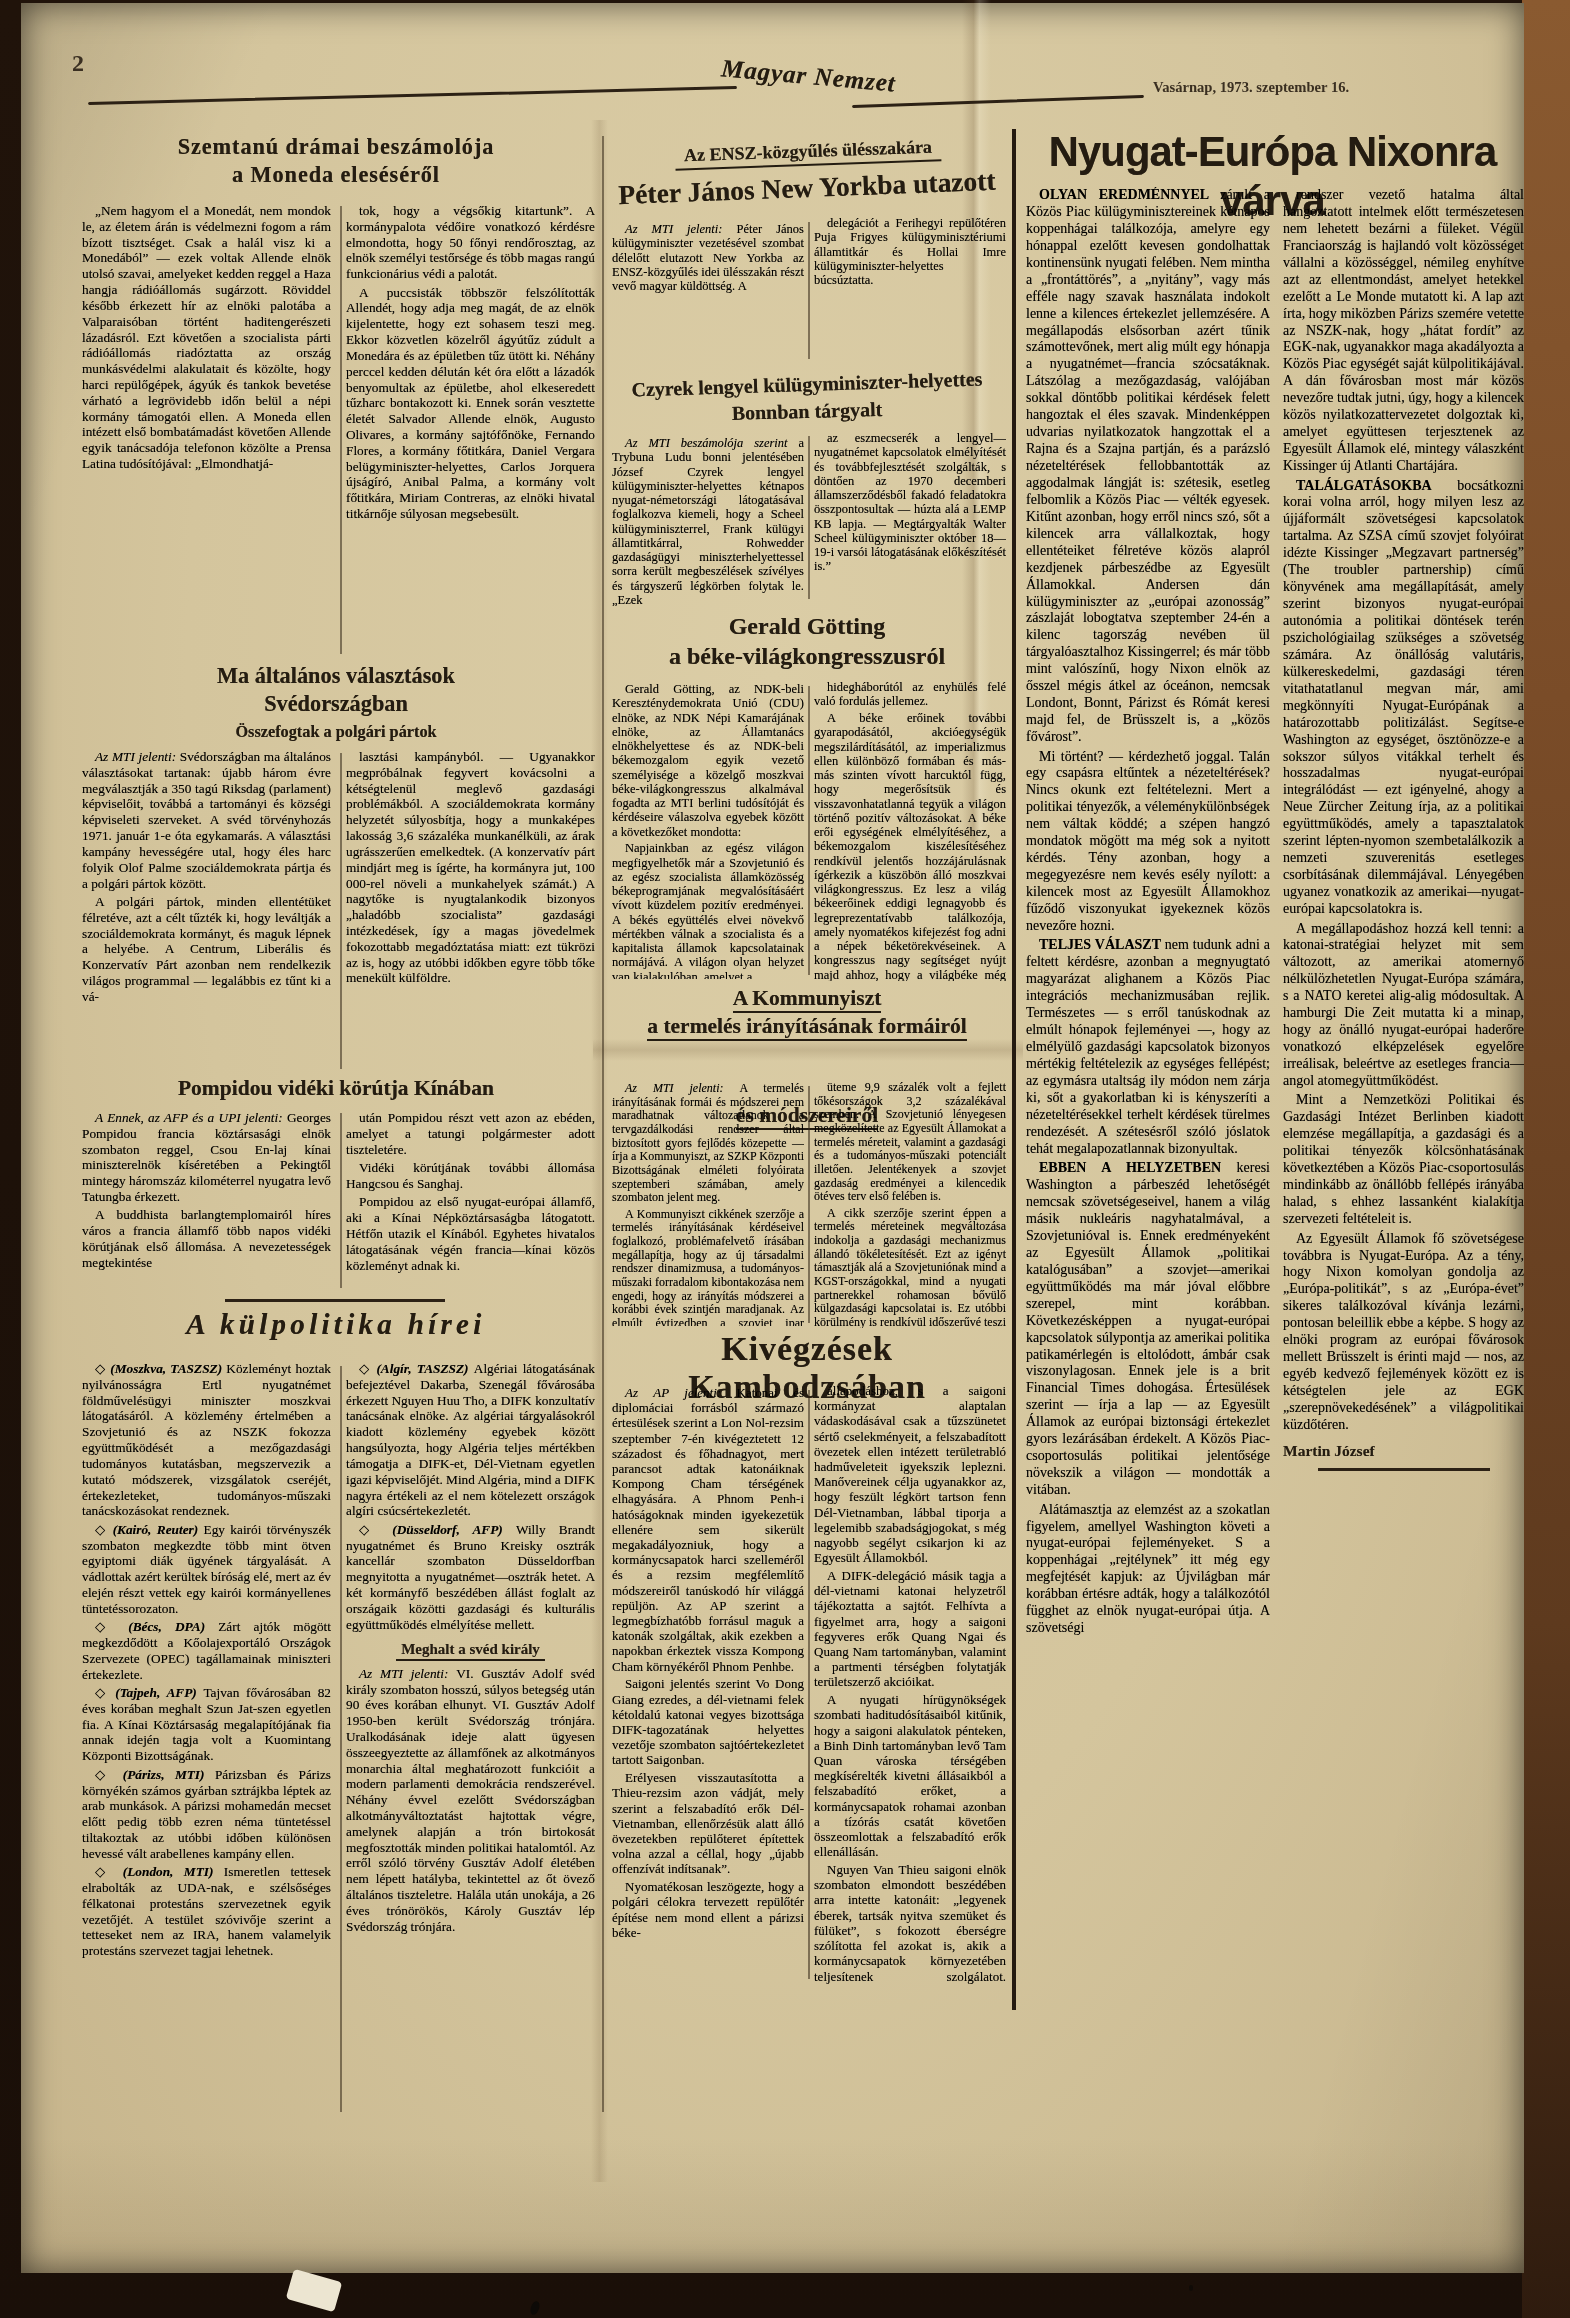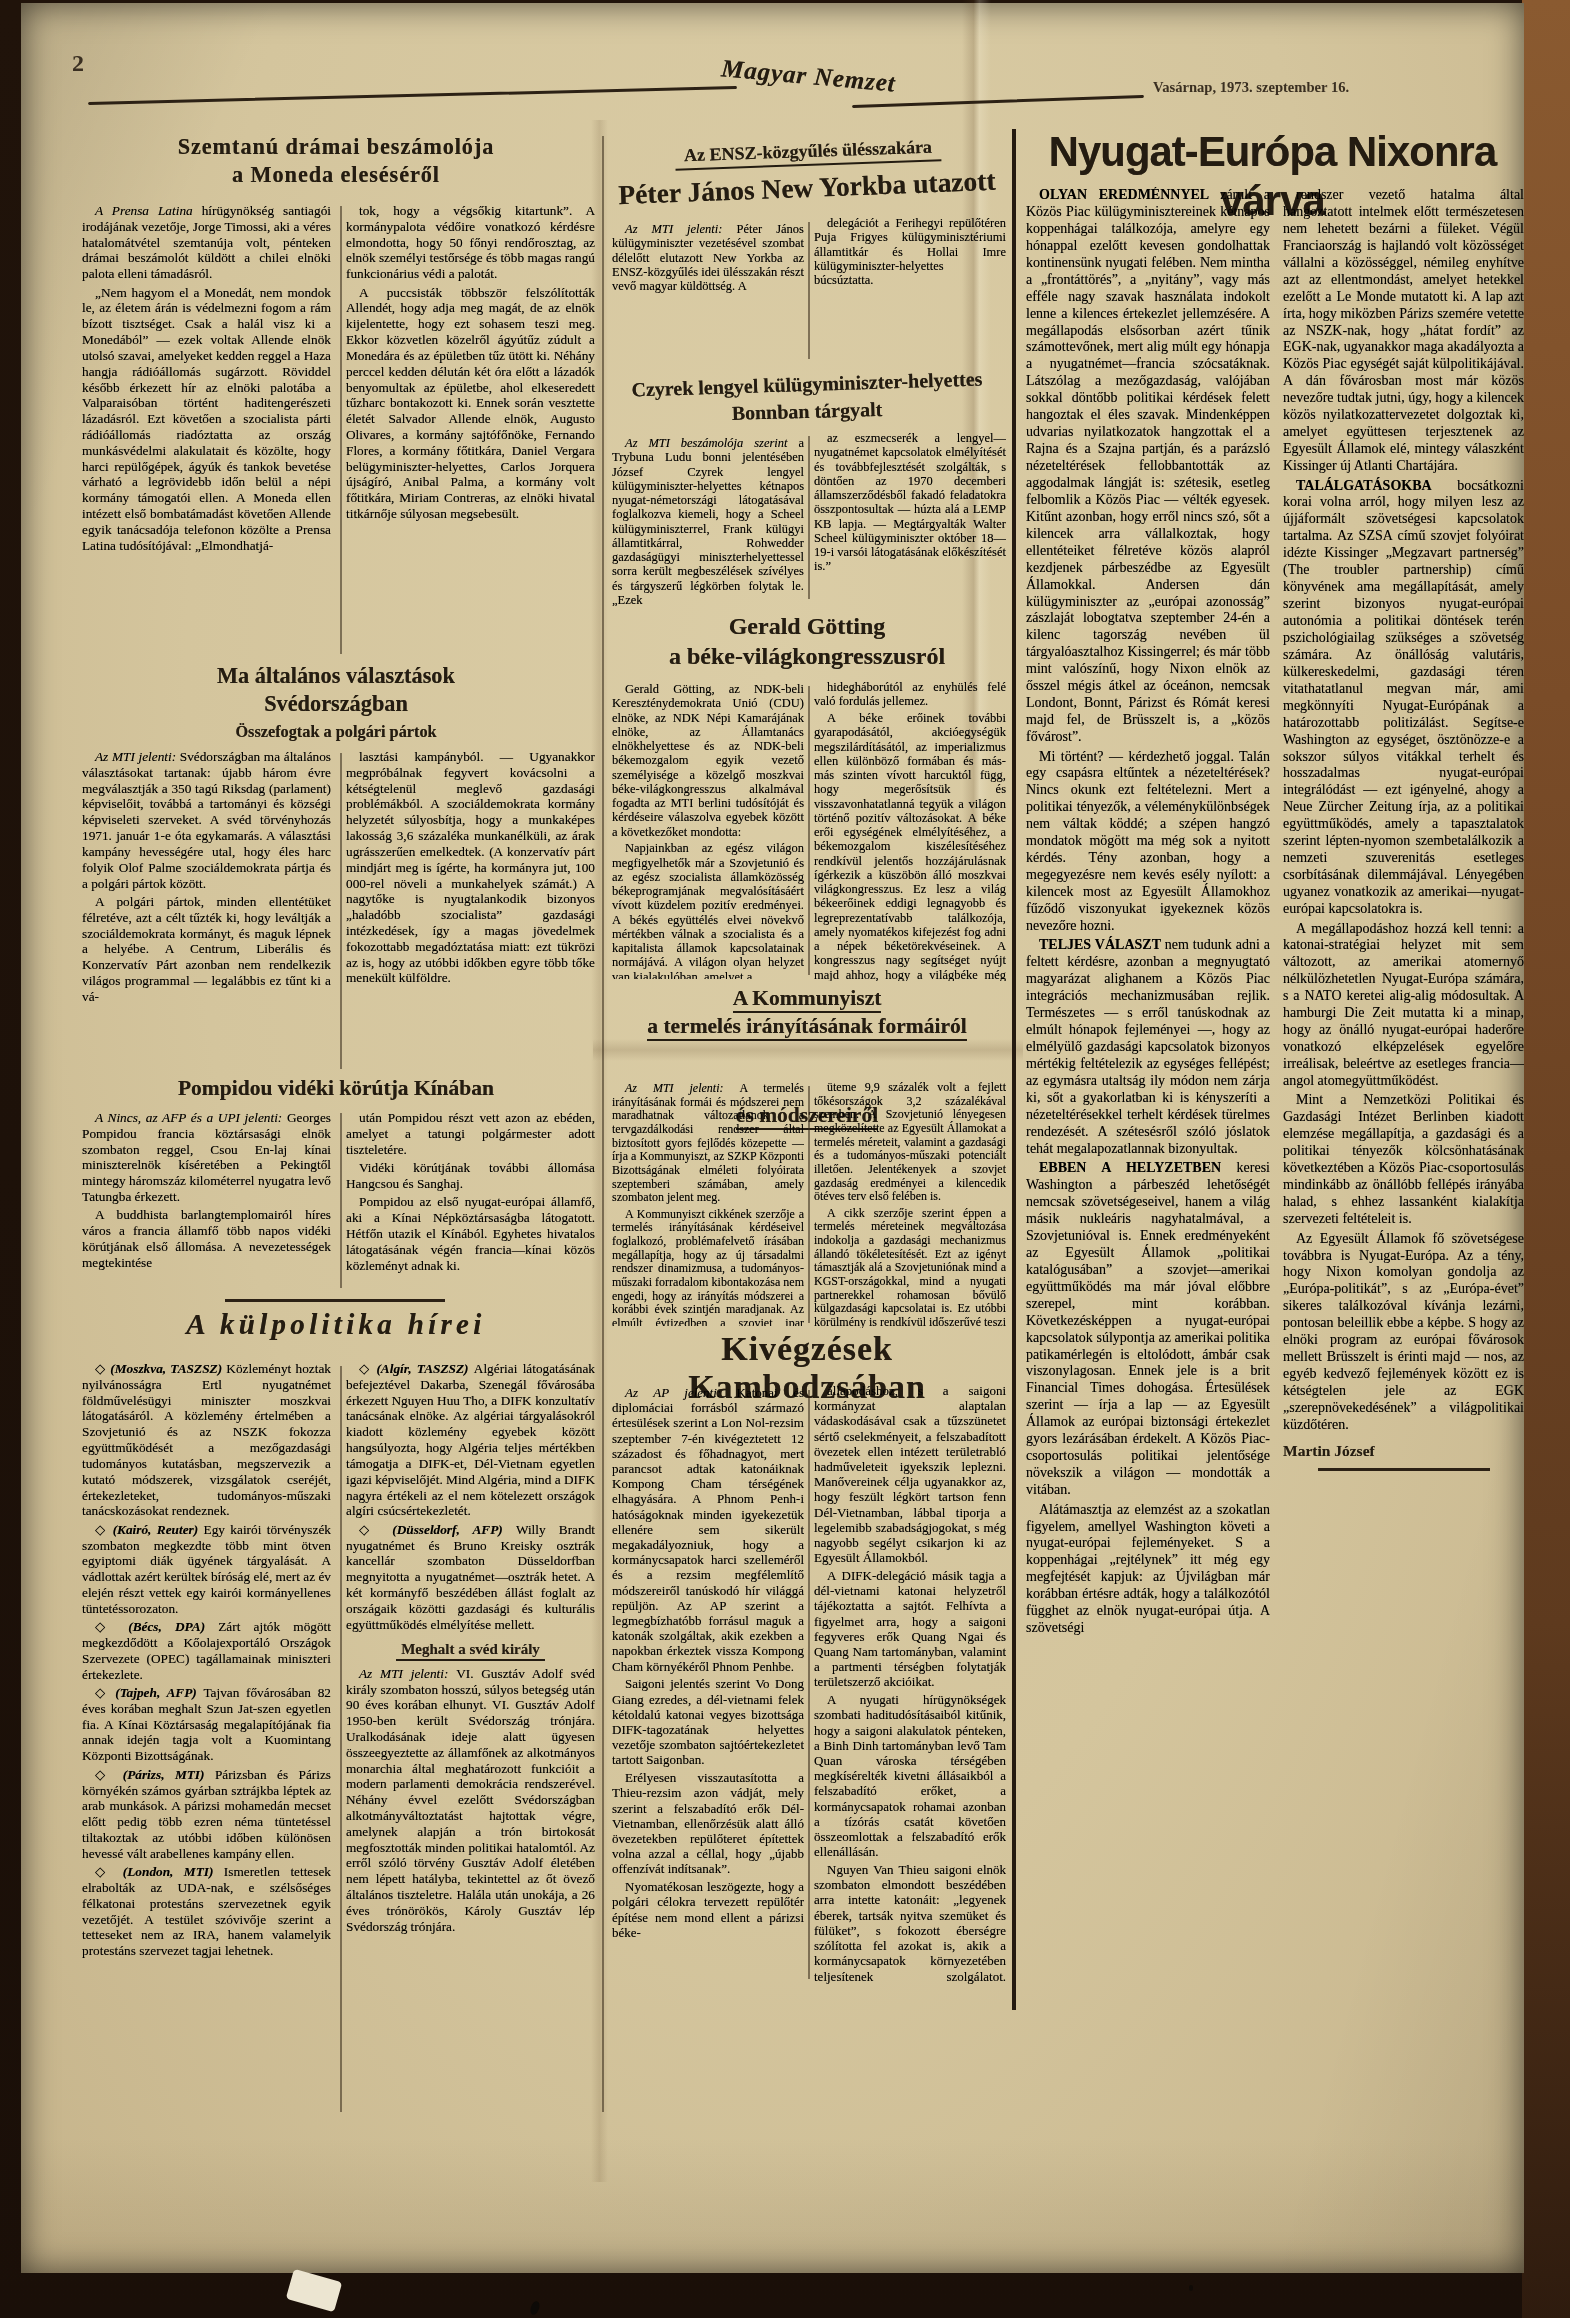--- a/index.html
+++ b/index.html
@@ -134,21 +134,20 @@
 
   <div class="t" id="pagenum">2</div>
   <div class="rule" id="rule-l"></div>
   <div class="hl" id="masthead">Magyar Nemzet</div>
   <div class="rule" id="rule-r"></div>
   <div class="t" id="issuedate">Vasárnap, 1973. szeptember 16.</div>
 
   <div class="hl" id="moneda-h1">Szemtanú drámai beszámolója</div>
   <div class="hl" id="moneda-h2">a Moneda eleséséről</div>
   <div class="col" id="moneda-c1">
-      <p><span class="lead-i">A Prensa Latina </span>hírügynökség santiagói irodájának vezetője, Jorge Timossi, aki a véres hatalomátvétel szemtanúja volt, pénteken drámai beszámolót küldött a chilei elnöki palota elleni támadásról.</p>
       <p>„Nem hagyom el a Monedát, nem mondok le, az életem árán is védelmezni fogom a rám bízott tisztséget. Csak a halál visz ki a Monedából” — ezek voltak Allende elnök utolsó szavai, amelyeket kedden reggel a Haza hangja rádióállomás sugárzott. Röviddel később érkezett hír az elnöki palotába a Valparaisóban történt haditengerészeti lázadásról. Ezt követően a szocialista párti rádióállomás riadóztatta az ország munkásvédelmi alakulatait és közölte, hogy harci repülőgépek, ágyúk és tankok bevetése várható a legrövidebb időn belül a népi kormány támogatói ellen. A Moneda ellen intézett első bombatámadást követően Allende egyik tanácsadója telefonon közölte a Prensa Latina tudósítójával: „Elmondhatjá-</p>
     </div>
   <div class="vr" id="moneda-vr"></div>
   <div class="col" id="moneda-c2">
       <p>tok, hogy a végsőkig kitartunk”. A kormánypalota védőire vonatkozó kérdésre elmondotta, hogy 50 főnyi rendőrosztag, az elnök személyi testőrsége és több magas rangú funkcionárius védi a palotát.</p>
       <p>A puccsisták többször felszólították Allendét, hogy adja meg magát, de az elnök kijelentette, hogy ezt sohasem teszi meg. Ekkor közvetlen közelről ágyútűz zúdult a Monedára és az épületben tűz ütött ki. Néhány perccel kedden délután két óra előtt a lázadók benyomultak az épületbe, ahol elkeseredett tűzharc bontakozott ki. Ennek során vesztette életét Salvador Allende elnök, Augusto Olivares, a kormány sajtófőnöke, Fernando Flores, a kormány főtitkára, Daniel Vergara belügyminiszter-helyettes, Carlos Jorquera újságíró, Anibal Palma, a kormány volt főtitkára, Miriam Contreras, az elnöki hivatal titkárnője súlyosan megsebesült.</p>
     </div>
 
   <div class="hl" id="sweden-h1">Ma általános választások</div>
   <div class="hl" id="sweden-h2">Svédországban</div>
@@ -157,21 +156,21 @@
       <p><span class="lead-i">Az MTI jelenti: </span>Svédországban ma általános választásokat tartanak: újabb három évre megválasztják a 350 tagú Riksdag (parlament) képviselőit, továbbá a tartományi és községi képviseleti szerveket. A svéd törvényhozás 1971. január 1-e óta egykamarás. A választási kampány hevességére utal, hogy éles harc folyik Olof Palme szociáldemokrata pártja és a polgári pártok között.</p>
       <p>A polgári pártok, minden ellentétüket félretéve, azt a célt tűzték ki, hogy leváltják a szociáldemokrata kormányt, és maguk lépnek a helyébe. A Centrum, Liberális és Konzervatív Párt azonban nem rendelkezik világos programmal — legalábbis ez tűnt ki a vá-</p>
     </div>
   <div class="vr" id="sweden-vr"></div>
   <div class="col" id="sweden-c2">
       <p>lasztási kampányból. — Ugyanakkor megpróbálnak fegyvert kovácsolni a kétségtelenül meglevő gazdasági problémákból. A szociáldemokrata kormány helyzetét súlyosbítja, hogy a munkaképes lakosság 3,6 százaléka munkanélküli, az árak ugrásszerűen emelkedtek. (A konzervatív párt mindjárt meg is ígérte, ha kormányra jut, 100 000-rel növeli a munkahelyek számát.) A nagytőke is nyugtalankodik bizonyos „haladóbb szocialista” gazdasági intézkedések, így a magas jövedelmek fokozottabb megadóztatása miatt: ezt tükrözi az is, hogy az utóbbi időkben egyre több tőke menekült külföldre.</p>
     </div>
 
   <div class="hl" id="pomp-h">Pompidou vidéki körútja Kínában</div>
   <div class="col" id="pomp-c1">
-      <p><span class="lead-i">A Nincs, az AFP és a UPI jelenti: </span>Georges Pompidou francia köztársasági elnök szombaton reggel, Csou En-laj kínai miniszterelnök kíséretében a Pekingtől mintegy háromszáz kilométerrel nyugatra levő Tatungba érkezett.</p>
+      <p><span class="lead-i">A Ennek, az AFP és a UPI jelenti: </span>Georges Pompidou francia köztársasági elnök szombaton reggel, Csou En-laj kínai miniszterelnök kíséretében a Pekingtől mintegy háromszáz kilométerrel nyugatra levő Tatungba érkezett.</p>
       <p>A buddhista barlangtemplomairól híres város a francia államfő több napos vidéki körútjának első állomása. A nevezetességek megtekintése</p>
     </div>
   <div class="vr" id="pomp-vr"></div>
   <div class="col" id="pomp-c2">
       <p>után Pompidou részt vett azon az ebéden, amelyet a tatungi polgármester adott tiszteletére.</p>
       <p>Vidéki körútjának további állomása Hangcsou és Sanghaj.</p>
       <p>Pompidou az első nyugat-európai államfő, aki a Kínai Népköztársaságba látogatott. Hétfőn utazik el Kínából. Egyhetes hivatalos látogatásának végén francia—kínai közös közleményt adnak ki.</p>
     </div>
 
   <div class="rule" id="kulp-rule"></div>

